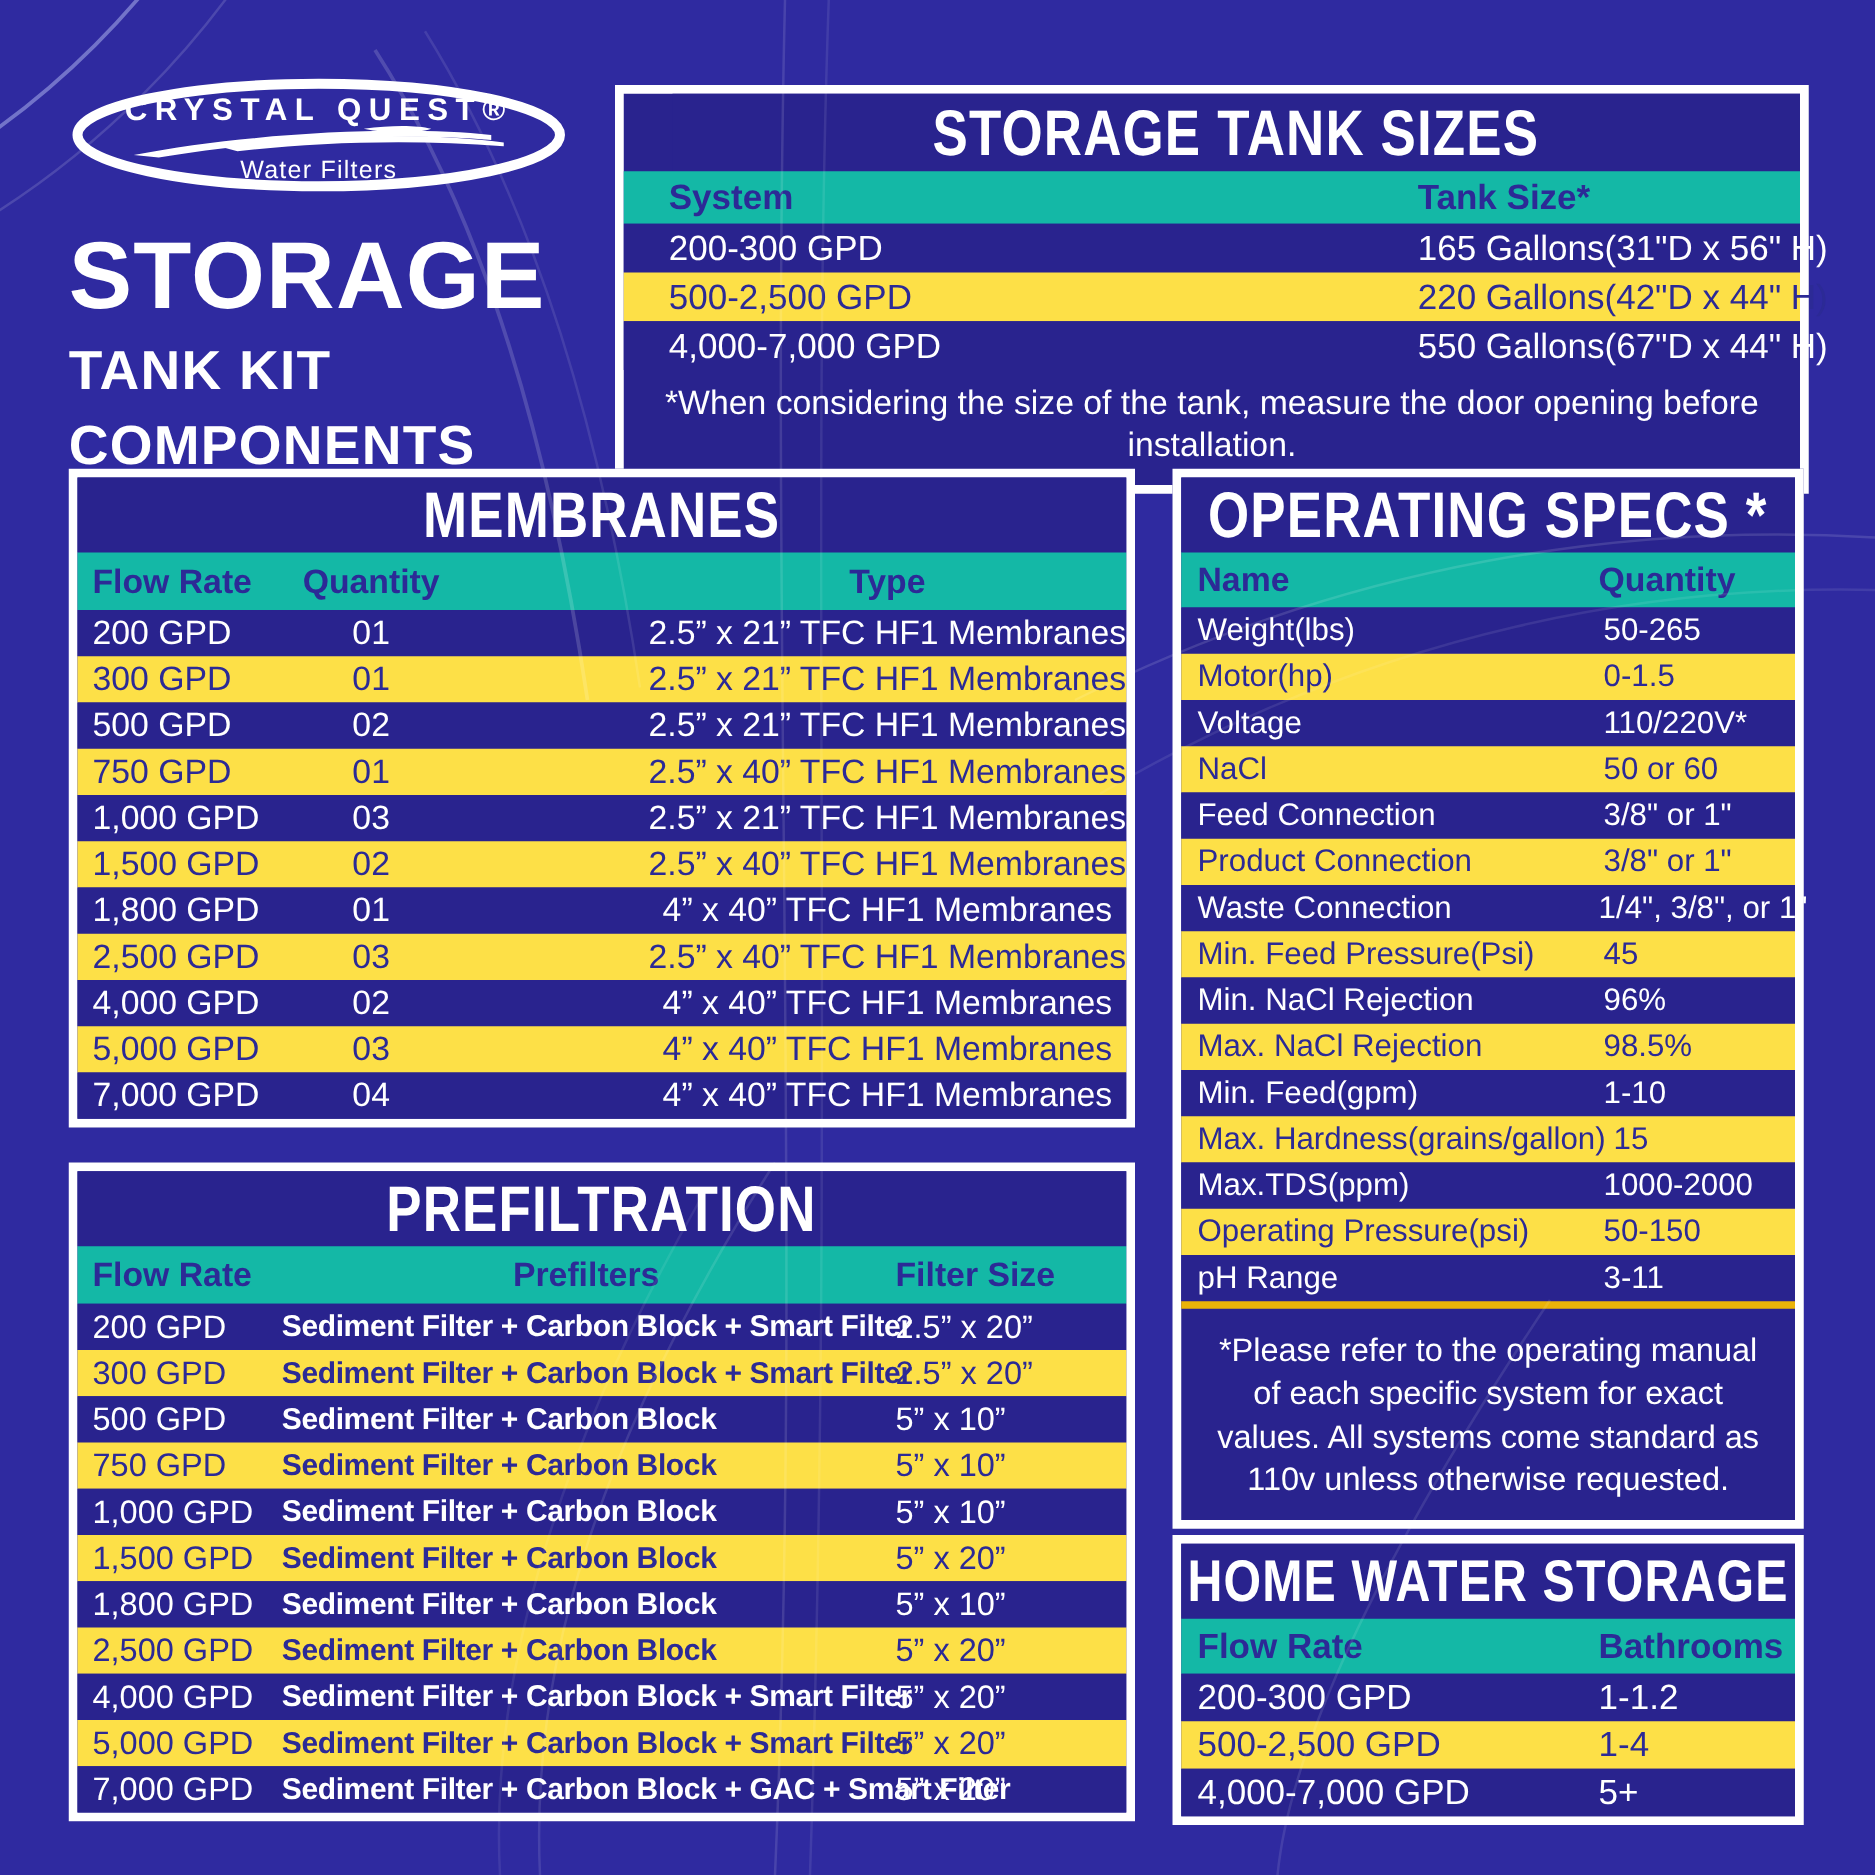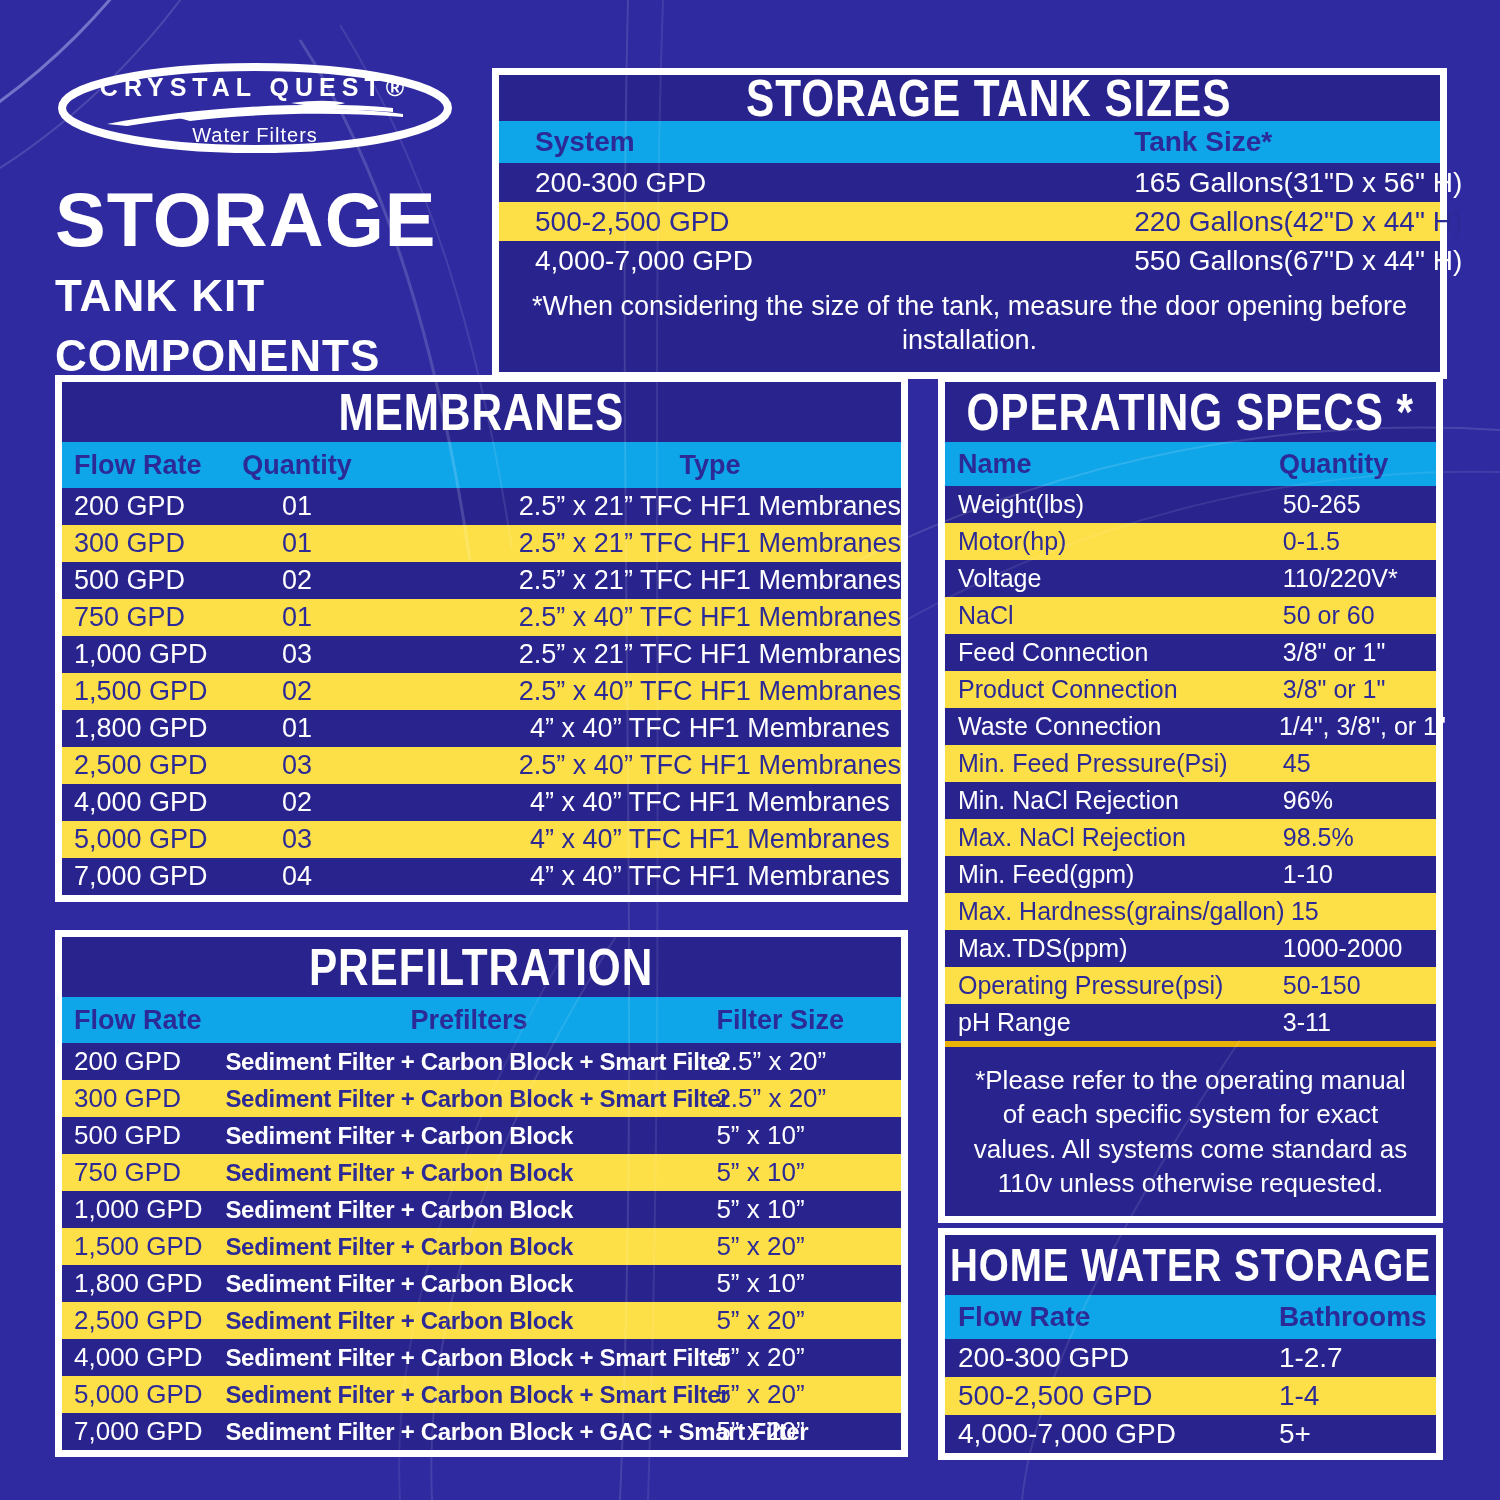--- a/index.html
+++ b/index.html
@@ -30,31 +30,31 @@
     background:#29238e;
     box-sizing:border-box;
   }
   .tbl-title{
     background:#29238e;color:#ffffff;text-align:center;
     font-weight:700;font-size:46px;letter-spacing:1px;
     display:flex;align-items:center;justify-content:center;
   }
   .tbl-title span{display:inline-block;transform:scale(0.92,1.12);white-space:nowrap;}
   .thead{
-    background:#0ea5e9;color:#2c2a96;font-weight:700;
+    background:#14b8a6;color:#2c2a96;font-weight:700;
     display:flex;align-items:center;
   }
   .trow{display:flex;align-items:center;}
   .trow.dark{background:#29238e;color:#ffffff;}
   .trow.light{background:#fde047;color:#2c2a96;}
   .cell{box-sizing:border-box;white-space:nowrap;overflow:visible;}
 
   
   #tankTable{left:492px;top:68px;width:955px;}
-  #tankTable .tbl-title{height:46px;margin-left:39px;}
+  #tankTable .tbl-title{height:62px;margin-left:39px;}
   #tankTable .thead{height:42px;font-size:28px;}
   #tankTable .trow{height:39px;font-size:28px;}
   .tank-c0{width:67.5%;padding-left:36px;text-align:left;}
   .tank-c1{width:32.5%;text-align:left;}
   .tbl-footnote{
     color:#ffffff;text-align:center;font-size:27px;
     padding:10px 14px 14px 14px;line-height:1.25;
   }
 
   
@@ -368,21 +368,21 @@
     <div class="tbl-title">
         <span>HOME WATER STORAGE</span>
       </div>
     <div class="thead">
         <div class="cell home-c0">Flow Rate</div>
         <div class="cell home-c1">Bathrooms</div>
       </div>
     <div>
         <div class="trow dark">
           <div class="cell home-c0">200-300 GPD</div>
-          <div class="cell home-c1">1-2.7</div>
+          <div class="cell home-c1">1-1.2</div>
         </div>
         <div class="trow light">
           <div class="cell home-c0">500-2,500 GPD</div>
           <div class="cell home-c1">1-4</div>
         </div>
         <div class="trow dark">
           <div class="cell home-c0">4,000-7,000 GPD</div>
           <div class="cell home-c1">5+</div>
         </div>
       </div>

